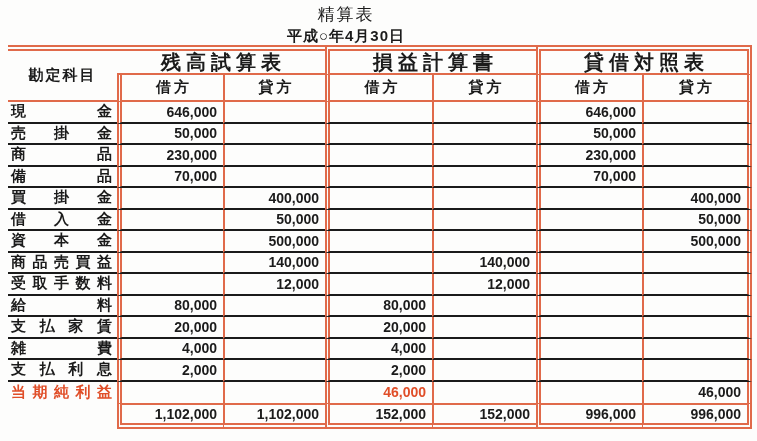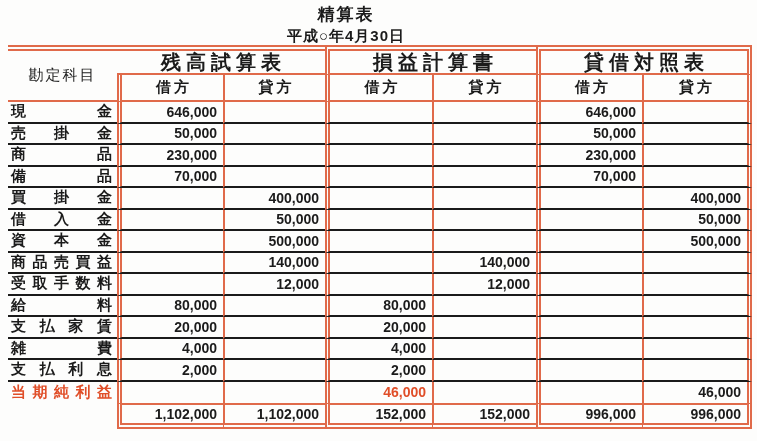--- a/index.html
+++ b/index.html
@@ -9,39 +9,39 @@
     --red:#e04e28;
     --paper:#fdfdfc;
   }
   *{margin:0;padding:0;}
   body{
     width:757px;height:441px;overflow:hidden;background:var(--paper);
     font-family:"Liberation Sans","DejaVu Sans",sans-serif;color:var(--ink);
   }
   .page{position:relative;width:757px;height:441px;background:var(--paper);}
   .doc-header{position:absolute;top:3px;left:0;width:692px;text-align:center;}
-  .doc-title{font-size:17px;font-weight:bold;letter-spacing:2px;}
+  .doc-title{font-size:17px;font-weight:normal;letter-spacing:2px;}
   .doc-date{font-size:15px;font-weight:bold;letter-spacing:1px;margin-top:1px;}
   .worksheet{
     position:absolute;top:45px;left:8px;width:744px;
     display:grid;
     grid-template-columns:109px 106px 102px 107px 104px 106px 110px;
     grid-template-rows:30px 27px repeat(14,21.5px) 26px;
     background:var(--paper);
   }
   .cell{box-sizing:border-box;display:flex;align-items:center;overflow:hidden;}
   
   .c2,.c4,.c6{border-left:5px double var(--orange);}
   .c3,.c5,.c7{border-left:2px solid var(--orange);text-align:center;}
   .c7{border-right:5px double var(--orange);}
   
   .label-head{
     grid-row:1/3;grid-column:1;
     border-top:6px double var(--orange);border-bottom:2px solid var(--orange);
-    justify-content:center;font-weight:normal;font-size:15px;letter-spacing:2px;
+    justify-content:center;font-weight:bold;font-size:15px;letter-spacing:2px;
   }
   .sec{
     grid-row:1;
     border-top:6px double var(--orange);border-bottom:2px solid var(--orange);
     justify-content:center;font-weight:bold;font-size:20px;letter-spacing:5px;padding-left:5px;
   }
   .sub{
     grid-row:2;
     border-bottom:2px solid var(--orange);
     justify-content:center;font-weight:bold;font-size:15px;letter-spacing:3px;padding-left:3px;

